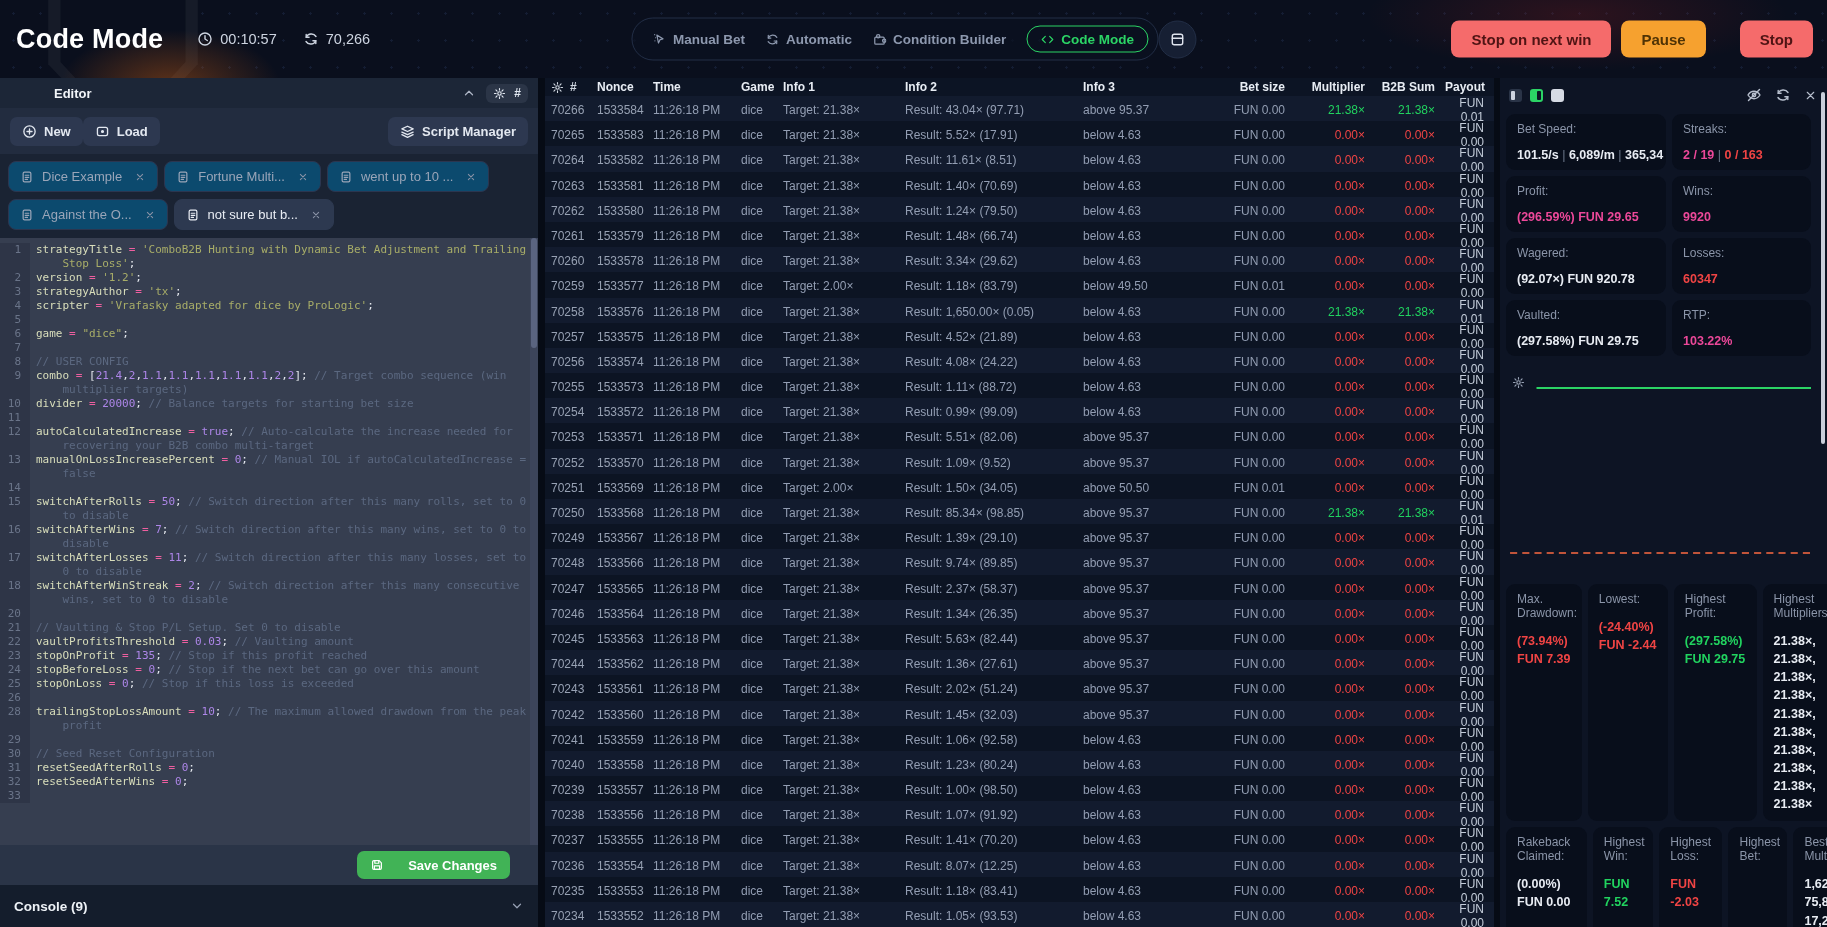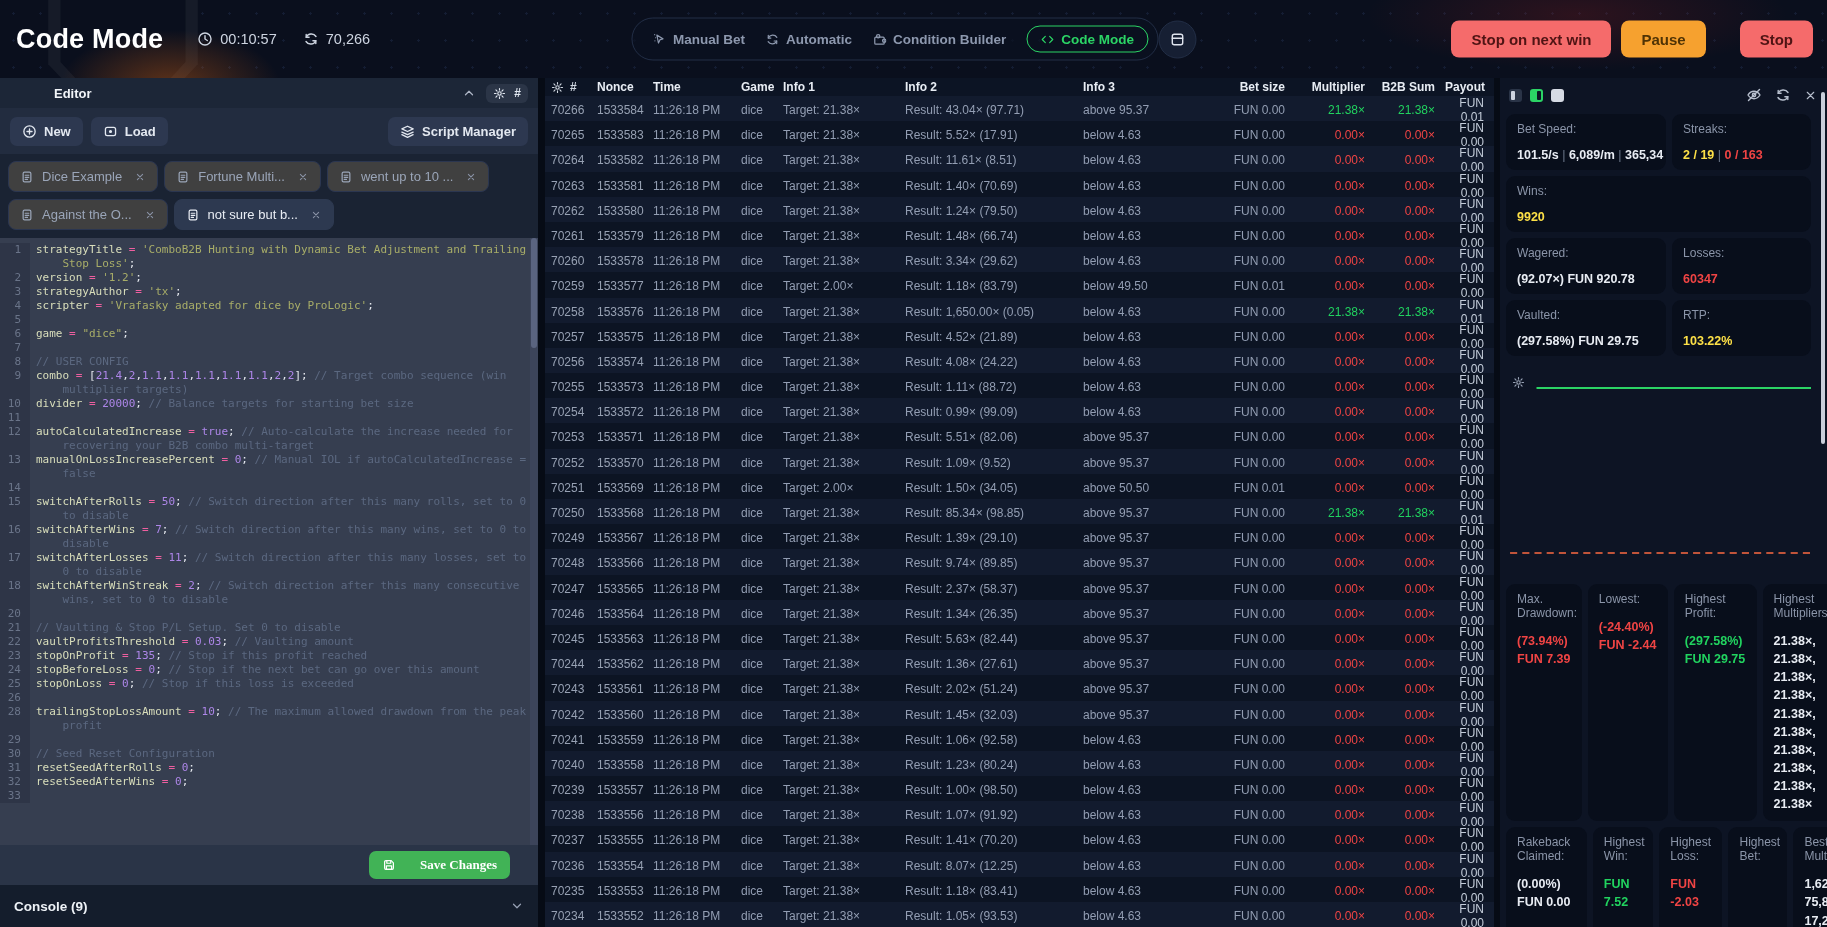--- a/index.html
+++ b/index.html
@@ -50,47 +50,47 @@
   .editor-panel { width:538px; min-width:538px; background:#161e2e; display:flex; flex-direction:column; margin-right:7px; }
   .table-panel { flex:1; min-width:0; background:#0b1322; display:flex; flex-direction:column; margin-right:6px; }
   .stats-panel { width:327px; min-width:327px; background:#0d1424; position:relative; }
 
   
   .ed-head { height:30px; background:#1c2637; display:flex; align-items:center; padding:0 10px 0 14px; }
   .ed-title { font-size:13px; font-weight:bold; color:#f2f5f9;margin-left:40px; }
   .ed-head-right { margin-left:auto; display:flex; align-items:center; gap:10px; color:#aeb6c6; }
   .mini-pill { display:flex; align-items:center; gap:8px; background:#2b3547; border-radius:6px; padding:3px 7px; color:#e2e8f1; }
   .hash-glyph { font-size:12px; font-weight:bold; line-height:1; }
-  .ed-toolbar { height:46px; background:#222c3f; display:flex; align-items:center; gap:8px; padding:0 10px; }
+  .ed-toolbar { height:46px; background:#222c3f; display:flex; align-items:center; padding:0 10px; }
   .tbtn { display:flex; align-items:center; gap:7px; background:#2d3850; border:none; border-radius:7px;
     height:29px; padding:0 12px; color:#e3e8f0; font-family:inherit; font-size:13px; font-weight:bold; cursor:pointer; }
   .tbtn.right { margin-left:auto; }
   .ed-tabs { background:#1a2333; padding:7px 8px 8px; display:flex; flex-direction:column; gap:7px; }
   .tab-row { display:flex; gap:6px; }
   .ed-tab { display:flex; align-items:center; gap:8px; height:31px; padding:0 11px; border-radius:8px;
-    background:#404040; border:1px solid #2b3650; color:#9aa5b8; font-size:13px; cursor:pointer; white-space:nowrap; }
+    background:#0c4a6e; border:1px solid #2b3650; color:#9aa5b8; font-size:13px; cursor:pointer; white-space:nowrap; }
   .ed-tab.active { background:#2d3950; border-color:#2d3950; color:#e9edf4; }
   .ed-tab .tx { color:#8a93a6; margin-left:4px; font-size:13px; }
 
   .code-wrap { flex:1; min-height:0; display:flex; background:#363e50; position:relative; overflow:hidden; }
   .code-scroll { position:absolute; right:0; top:0; bottom:0; width:8px; background:#3c445a; }
   .code-scroll .thumb { position:absolute; top:0; left:1px; width:6px; height:110px; background:#5a6480; border-radius:3px; }
   .code-lines { flex:1; padding:5px 10px 0 0; font-family:"DejaVu Sans Mono","Liberation Mono",monospace;
     font-size:11px; line-height:14px; overflow:hidden; }
   .code-line { display:flex; }
   .code-line .ln { width:30px; min-width:30px; text-align:right; padding-right:9px; color:#6a7489;
     background:#2e3547; user-select:none; }
   .code-line .cd { flex:1; padding-left:6px; white-space:pre-wrap; word-break:break-word;
     padding-left:calc(6px + 4ch); text-indent:-4ch; }
   .tk-v{color:#d9debb}.tk-o{color:#ee5fa0}.tk-n{color:#ad86e8}
   .tk-s{color:#a8ad68}.tk-p{color:#e6e9ef}.tk-c{color:#5b6880}
 
   .ed-footer { height:40px; background:#2a3447; display:flex; align-items:center; justify-content:flex-end; padding:0 28px 0 10px; }
   .save-btn { display:flex; align-items:center; gap:24px; background:#41b356; color:#ffffff; border:none;
-    border-radius:7px; height:28px; padding:12px 13px; font-family:Liberation Serif, serif; font-size:13px; font-weight:bold; cursor:pointer; }
+    border-radius:7px; height:28px; padding:12px 13px; font-family:Liberation Sans, sans-serif; font-size:13px; font-weight:bold; cursor:pointer; }
   .ed-console { height:42px; background:#141d2c; display:flex; align-items:center; padding:0 14px; }
   .console-label { font-size:13.5px; font-weight:bold; color:#eef2f7; }
   .ed-console .chev { margin-left:auto; color:#98a2b5; }
 
   
   .tbl-head, .tbl-row { display:grid;
     grid-template-columns:46px 56px 88px 42px 122px 178px 120px 92px 80px 70px 1fr;
     align-items:center; padding-left:6px; }
   .tbl-head { height:18px; background:#0c1424; font-size:12px; font-weight:bold; color:#e8edf4; }
   .tbl-head .h1 { display:flex; align-items:center; gap:6px; color:#cfd6e0; }
@@ -115,21 +115,21 @@
   .stats-top-icons .icon { cursor:pointer; }
   .stats-body { padding:2px 16px 0 6px; display:flex; flex-direction:column; gap:6px; }
   .srow { display:flex; gap:6px; }
   .srow .card:first-child { flex:1.18; }
   .srow .card:last-child { flex:1; }
   .card { background:#080e1b; border-radius:9px; padding:8px 11px; overflow:hidden; }
   .card-label { font-size:12px; color:#8b95a9; white-space:pre-line; }
   .card-value { margin-top:12px; font-size:12.5px; font-weight:bold; color:#e8ecf3; white-space:nowrap; }
   .card-value.pre { white-space:pre-line; line-height:1.45; }
   .card-value.vg { color:#21d35f; } .card-value.vr { color:#f04444; }
-  .pw{color:#e8ecf3}.pg{color:#fde047}.pr{color:#f04444}.pd{color:#6b7689;font-weight:normal}
+  .pw{color:#e8ecf3}.pg{color:#ec4899}.pr{color:#f04444}.pd{color:#6b7689;font-weight:normal}
   .chart { position:relative; height:212px; margin:2px 0; }
   .chart svg.plot { position:absolute; inset:0; width:100%; height:100%; }
   .chart .gear-btn { position:absolute; left:6px; top:12px; color:#9aa4b6; cursor:pointer; }
   .stats-cols { display:flex; gap:6px; align-items:stretch; }
   .stats-cols .colL { flex:1.18; display:flex; flex-direction:row; gap:6px; }
   .stats-cols .colR { flex:1; display:flex; }
   .stats-cols .colR .card { flex:1; }
   .sb-scroll { position:absolute; right:2px; top:14px; width:4px; height:352px; background:#c9ceda; border-radius:2px; }
 </style>
 </head>
@@ -1000,20 +1000,24 @@
                 <div class="card-label">Bet Speed:</div>
                 <div class="card-value"><span class="pw">101.5/s</span><span class="pd"> | </span><span class="pw">6,089/m</span><span class="pd"> | </span><span class="pw">365,34</span></div>
               </div>
               <div class="card">
                 <div class="card-label">Streaks:</div>
                 <div class="card-value"><span class="pg">2 / 19</span><span class="pd"> | </span><span class="pr">0 / 163</span></div>
               </div>
             </div>
             <div class="srow">
               <div class="card">
+                <div class="card-label">Profit:</div>
+                <div class="card-value"><span class="pg">(296.59%) FUN 29.65</span></div>
+              </div>
+              <div class="card">
                 <div class="card-label">Wins:</div>
                 <div class="card-value"><span class="pg">9920</span></div>
               </div>
             </div>
             <div class="srow">
               <div class="card">
                 <div class="card-label">Wagered:</div>
                 <div class="card-value"><span class="pw">(92.07×) FUN 920.78</span></div>
               </div>
               <div class="card">

